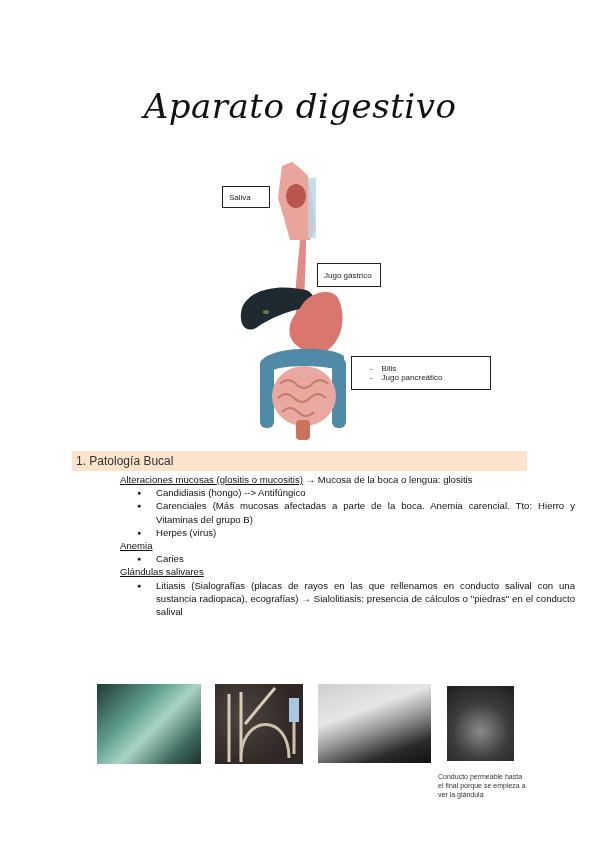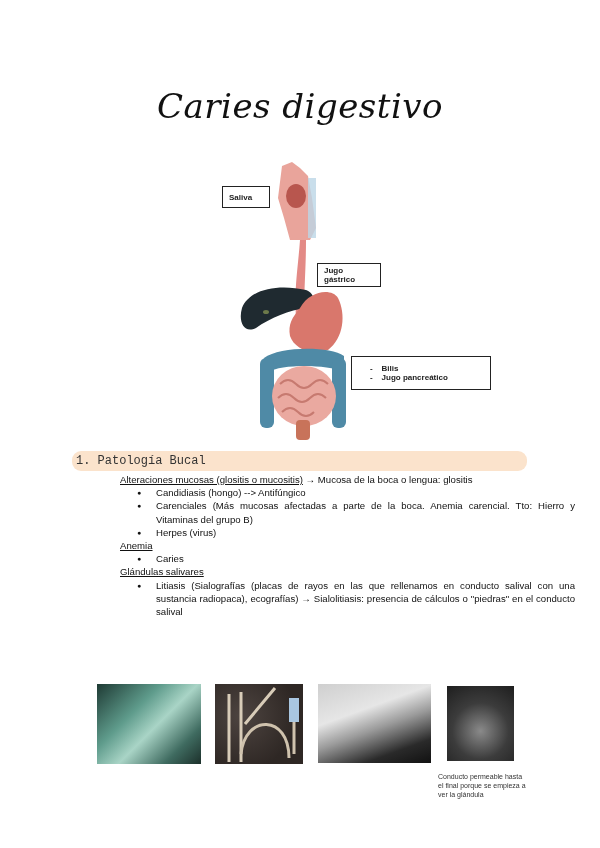--- a/index.html
+++ b/index.html
@@ -1,32 +1,32 @@
 <!DOCTYPE html>
 <html><head>
 <meta charset="utf-8">
 <style>
   html, body { margin:0; padding:0; background:#ffffff; }
   body { width:600px; height:848px; position:relative; overflow:hidden; font-family:"Liberation Sans", sans-serif; color:#111; }
   .title { position:absolute; left:0; top:86px; width:600px; text-align:center; font-family:"DejaVu Serif", serif; font-style:italic; font-size:34px; color:#111; letter-spacing:0.5px; }
   .diagram { position:absolute; left:220px; top:158px; width:265px; height:285px; }
-  .label-box { position:absolute; border:1px solid #222; background:#fff; font-size:8px; color:#222; padding:0 6px; display:flex; align-items:center;font-weight:bold; }
-  .section-header { position:absolute; left:72px; top:451px; width:455px; height:20px; background:#fbe3cc; font-family:Liberation Mono, monospace; font-size:12px; color:#333; line-height:20px; padding-left:4px; box-sizing:border-box;border-radius:9px; }
+  .label-box { position:absolute; border:1px solid #222; background:#fff; font-size:8px; color:#222; padding:0 6px; display:flex; align-items:center; }
+  .section-header { position:absolute; left:72px; top:451px; width:455px; height:20px; background:#fbe3cc; font-family:Liberation Sans, sans-serif; font-size:12px; color:#333; line-height:20px; padding-left:4px; box-sizing:border-box; }
   .content { position:absolute; left:72px; top:473px; width:455px; font-size:9.6px; line-height:13.2px; color:#111;margin-left:48px; }
   .content .u { text-decoration:underline; }
   .content ul { margin:0; padding:0 0 0 36px; list-style:none; }
   .content li { position:relative; text-align:justify; }
   .content li::before { content:"●"; position:absolute; left:-19px; font-size:7px; top:0; }
   .photo { position:absolute; }
   .caption { position:absolute; left:438px; top:772px; width:90px; font-size:7px; line-height:9px; color:#333; }
 </style>
 </head>
 <body>
 
-<div class="title">Caries digestivo</div>
+<div class="title">Aparato digestivo</div>
 
 <div class="diagram">
   <svg width="265" height="285" viewBox="0 0 265 285">
 
     <path d="M62 8 L72 4 L80 10 L88 18 L92 40 L96 70 L90 82 L70 82 L64 60 L58 40 Z" fill="#e9a49b"></path>
     <ellipse cx="76" cy="38" rx="10" ry="12" fill="#b8564e"></ellipse>
     <rect x="88" y="20" width="8" height="60" fill="#bcd6e6" opacity="0.8"></rect>
 
     <path d="M80 82 C78 110 74 130 76 160 L80 165 L84 160 C84 130 86 110 86 82 Z" fill="#e38a86"></path>
 

